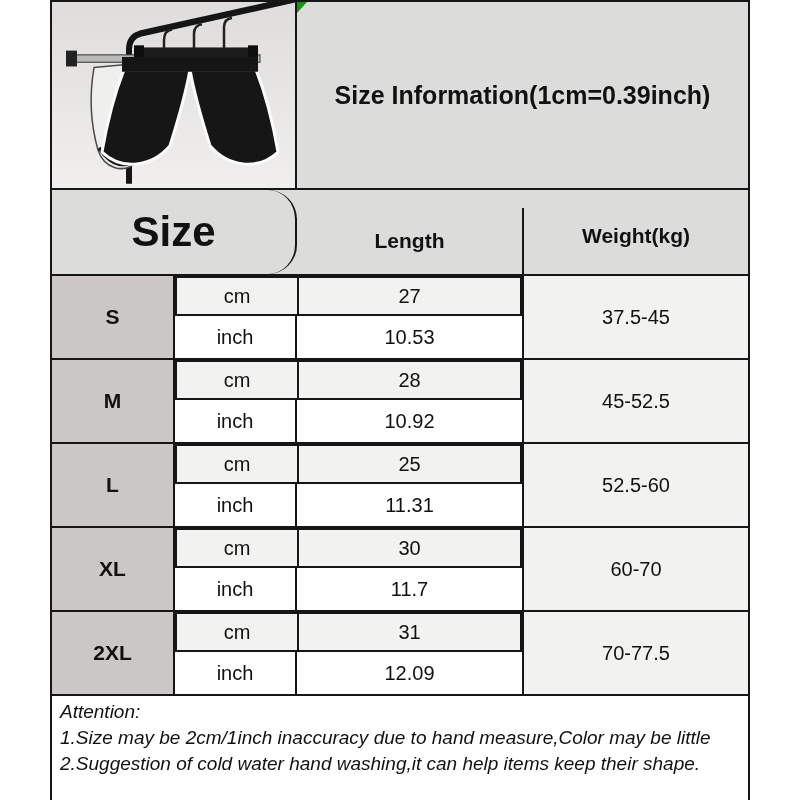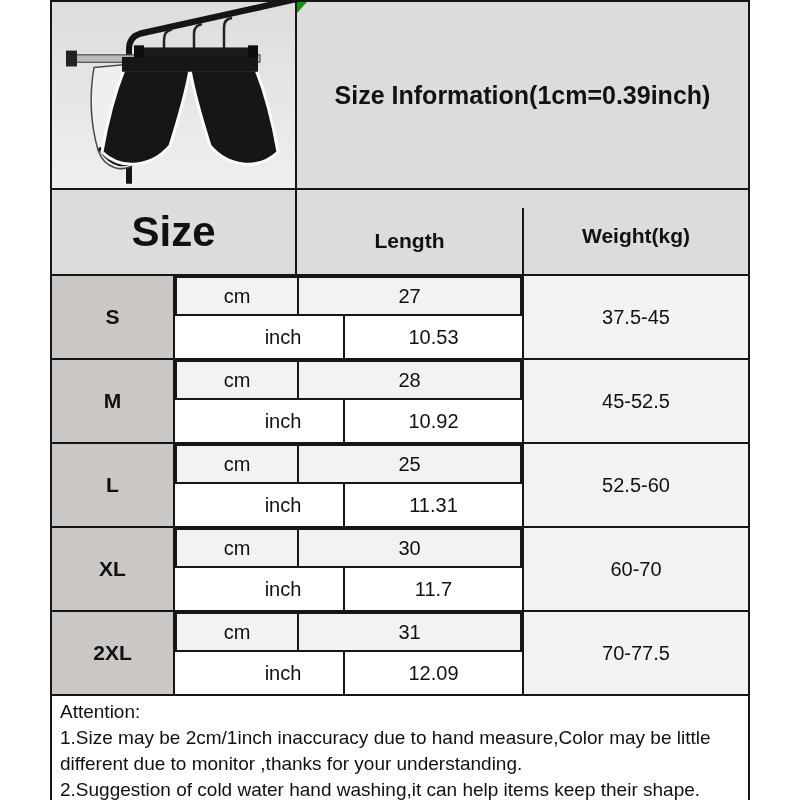--- a/index.html
+++ b/index.html
@@ -48,47 +48,47 @@
   .size-table {
     border:2px solid #161616;
     width:700px;
   }
   .thead {
     display:flex; height:84px;
     background:#dcdcda;
     font-weight:bold;
   }
   .cellc { display:flex; align-items:center; justify-content:center; }
-  .th-size  { width:245px; border-right:2px solid #161616; font-size:42px; }
+  .th-size  { width:245px; border-right:2px solid #161616; font-size:42px;border-radius:29px; }
   .th-len   { width:227px; border-right:2px solid #161616; font-size:21px;margin-top:18px; }
   .th-weight{ flex:1; font-size:21px;margin-top:8px; }
 
   .block { display:flex; height:84px; border-top:2px solid #161616; }
   .c-size {
     width:123px; border-right:2px solid #161616;
     background:#cac7c5; font-weight:bold; font-size:21px;
   }
   .mid { width:349px; display:flex; flex-direction:column; }
   .sub { display:flex; height:40px; flex:0 0 auto; }
   .sub.top { border-bottom:2px solid #161616; background:#f2f2f0; }
-  .sub.bot { background:#ffffff; flex:1;padding-left:48px; }
+  .sub.bot { background:#ffffff; flex:1; }
   .c-unit { width:122px; border-right:2px solid #161616; font-weight:normal; font-size:20px; }
   .c-len  { flex:1; border-right:2px solid #161616; font-size:20px; }
   .c-weight { flex:1; background:#f2f2f0; font-size:20px; }
 
   
   .attention {
     height:112px;
     border:2px solid #161616;
     border-top:none;
     background:#ffffff;
     padding:3px 8px 0 8px;
   }
   .attention .line {
-    font-size:19px; line-height:26px; white-space:nowrap;
+    font-size:19px; line-height:26px; white-space:nowrap;font-style:italic;
   }
 </style>
 </head>
 <body>
 
 <div class="page">
   <div class="content">
 
     <div class="top">
       <div class="photo">
@@ -200,18 +200,17 @@
             <div class="cellc c-len">12.09</div>
           </div>
         </div>
         <div class="cellc c-weight">70-77.5</div>
       </div>
     </div>
 
     <div class="attention">
       <div class="line">Attention:</div>
       <div class="line">1.Size may be 2cm/1inch inaccuracy due to hand measure,Color may be little</div>
-      <div class="line">different due to monitor ,thanks for your understanding.</div>
       <div class="line">2.Suggestion of cold water hand washing,it can help items keep their shape.</div>
     </div>
 
   </div>
 </div>
 
 </body></html>

